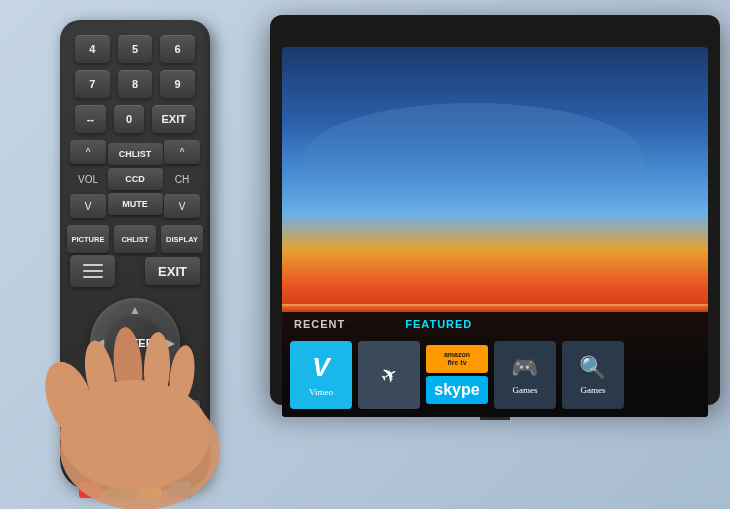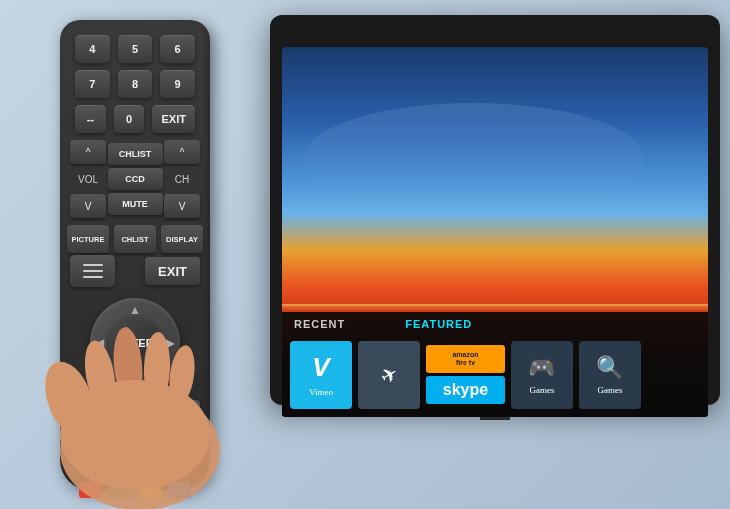--- a/index.html
+++ b/index.html
@@ -178,21 +178,21 @@
       background: #2a3a4a;
     }
 
     .small-apps-row {
       display: flex;
       flex-direction: column;
       gap: 3px;
     }
 
     .small-app {
-      width: 79px;
+      width: 62px;
       height: 28px;
       border-radius: 3px;
       display: flex;
       align-items: center;
       justify-content: center;
       font-size: 9px;
       color: #fff;
       font-weight: bold;
     }
 

